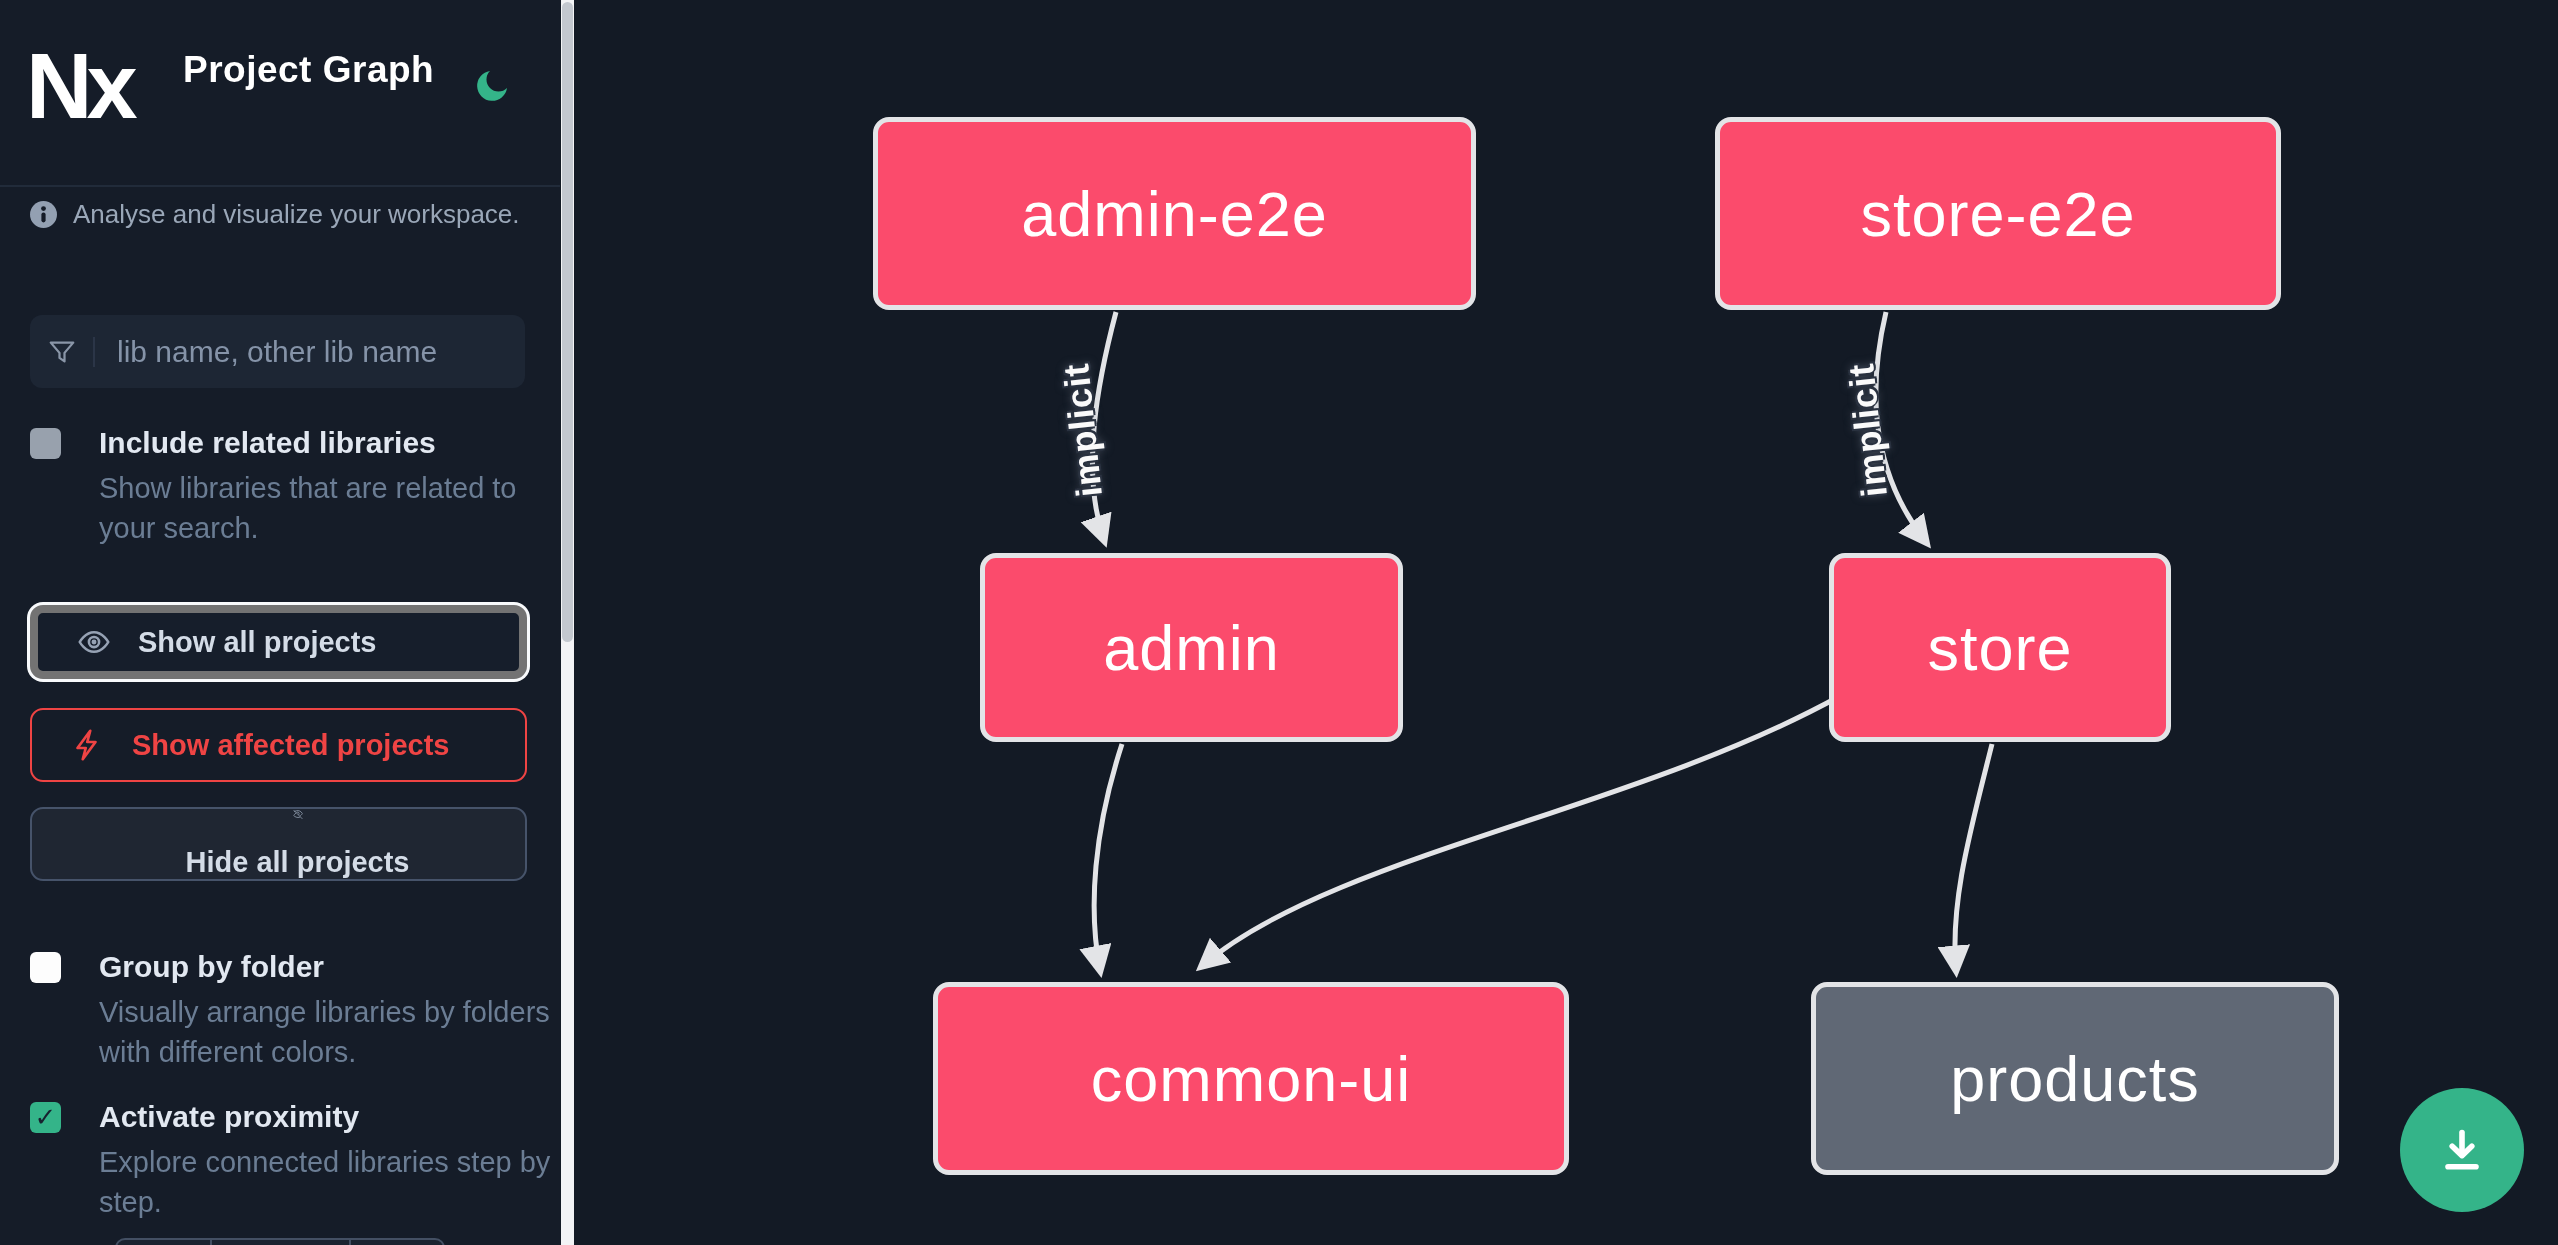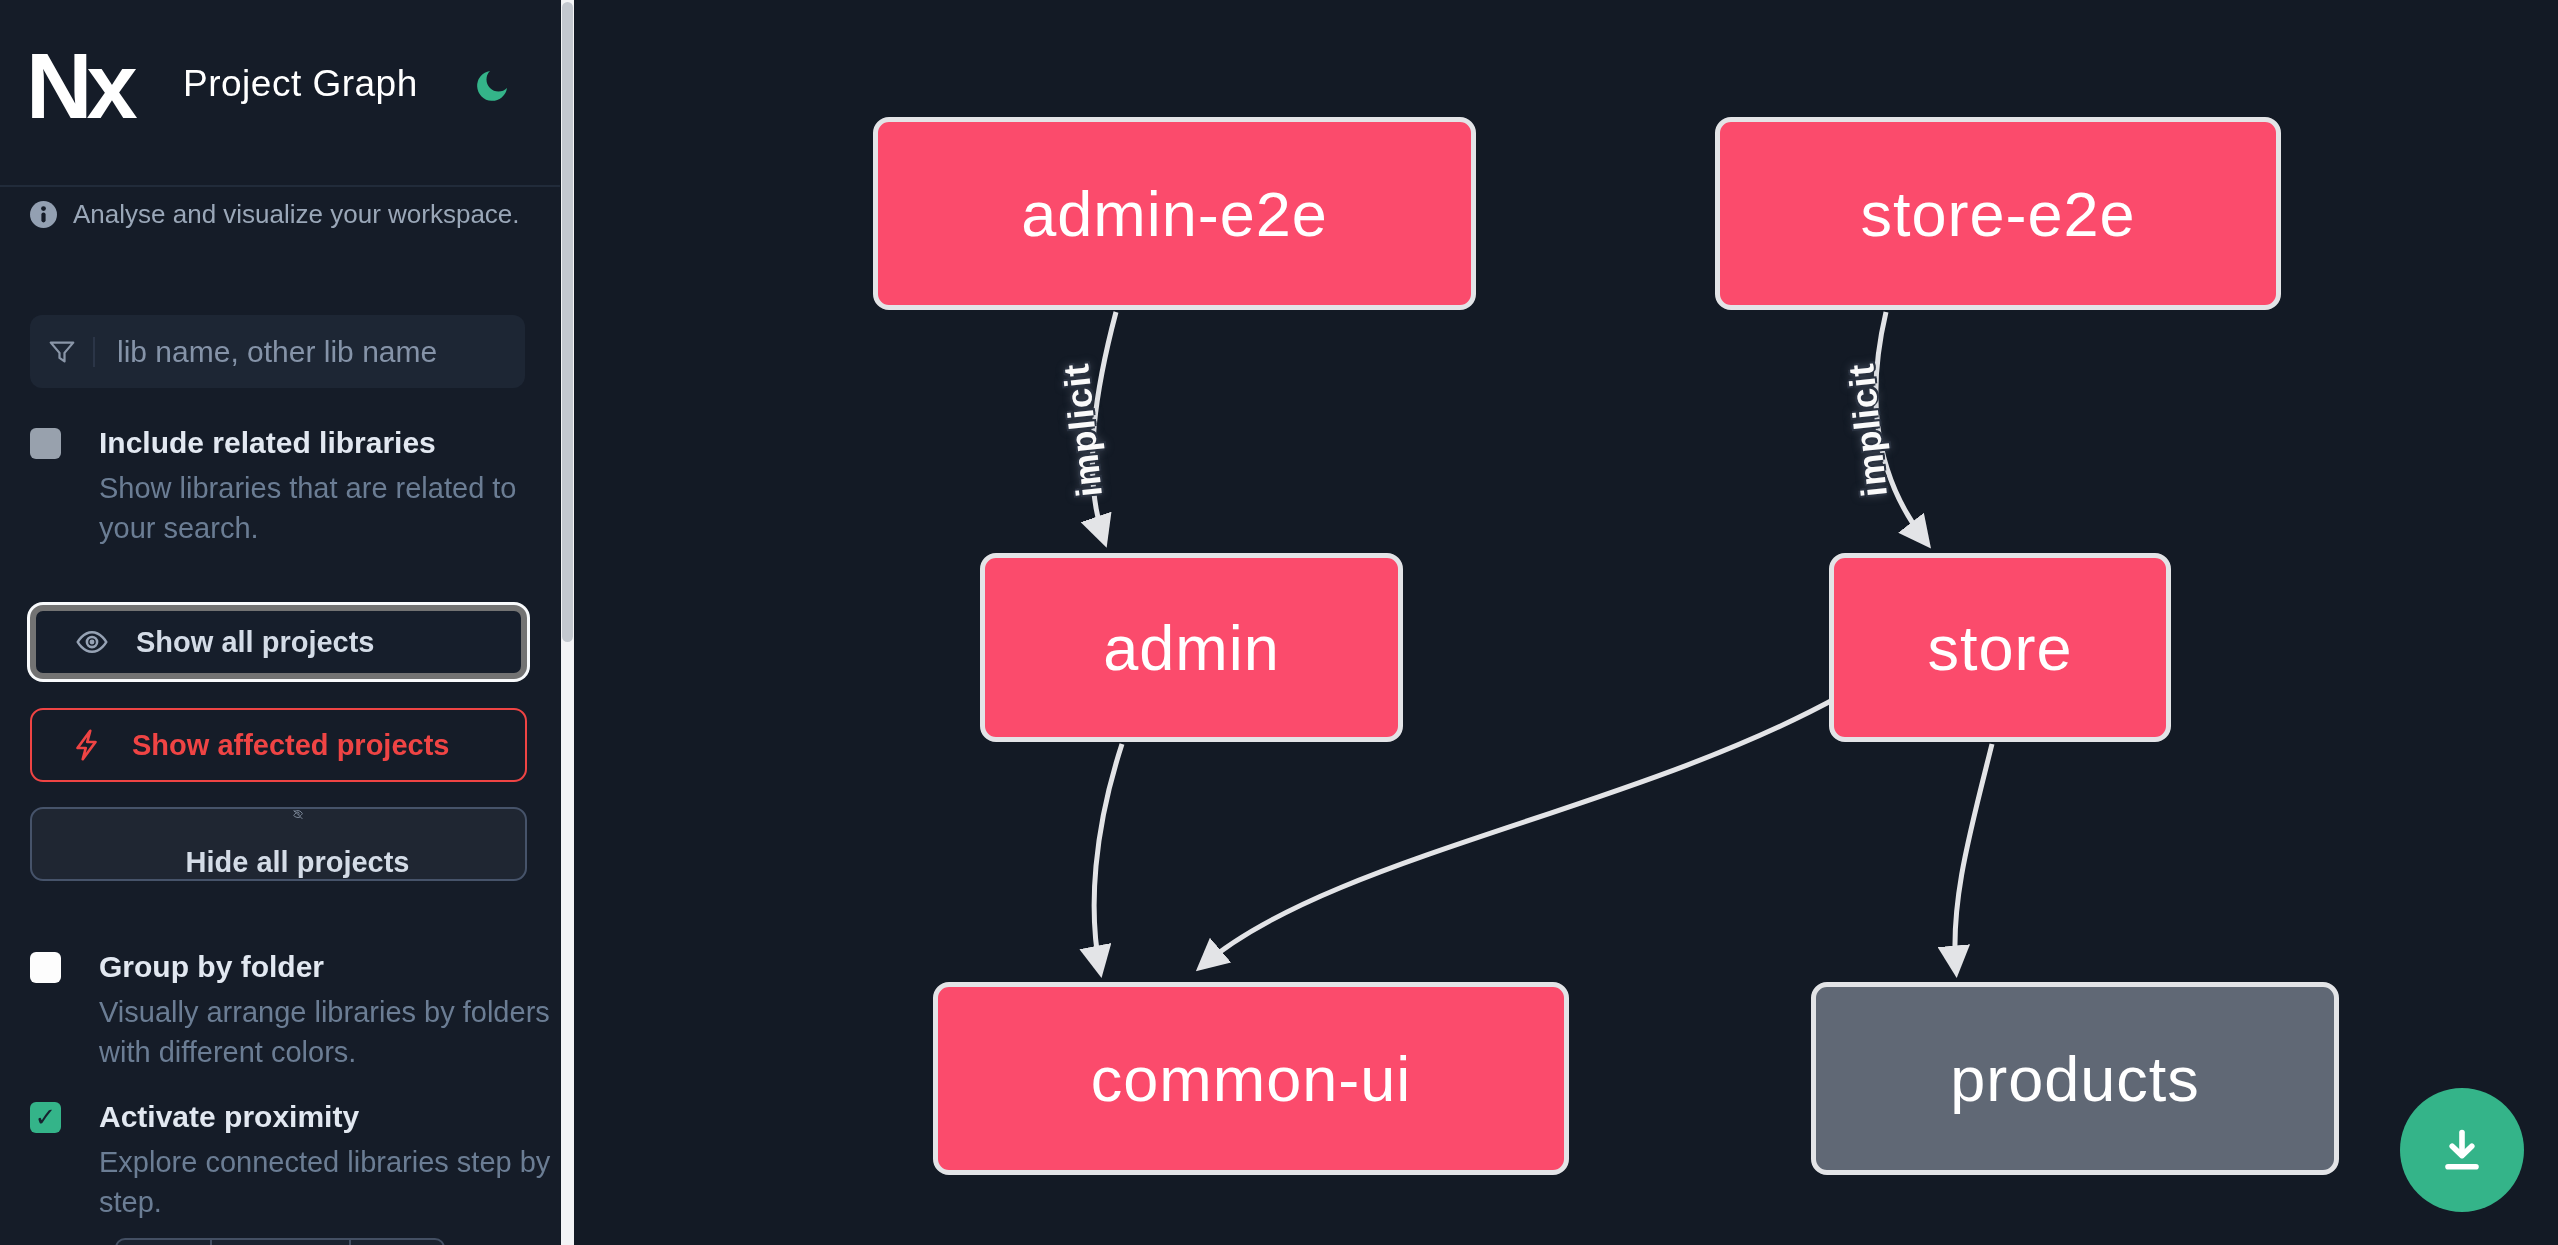--- a/index.html
+++ b/index.html
@@ -16,21 +16,21 @@
   .sb-header {
     position:absolute; left:0; top:0; width:560px; height:187px;
     border-bottom:2px solid #212b3a;
   }
   .logo {
     position:absolute; left:26px; top:36px; width:130px; height:100px;
     color:#fff; font-weight:900; letter-spacing:-6px; display:flex; align-items:center;
   }
   .logo .n { font-size:92px; }
   .app-title {
-    position:absolute; left:183px; top:63px; font-size:37px; font-weight:400; color:#ffffff;
+    position:absolute; left:183px; top:49px; font-size:37px; font-weight:700; color:#ffffff;
     letter-spacing:0.5px;
   }
   .moon { position:absolute; left:472px; top:66px; width:40px; height:40px; cursor:pointer; }
   .info-row { position:absolute; left:30px; top:199px; display:flex; align-items:center; gap:16px; }
   .info-text { font-size:26px; color:#9aa7b8; }
   .search {
     position:absolute; left:30px; top:315px; width:495px; height:73px;
     background:#1d2634; border-radius:12px; display:flex; align-items:center; overflow:hidden;
   }
   .search .funnel-wrap {
@@ -53,21 +53,21 @@
   .toggle-label { display:block; margin-left:69px; font-size:30px; font-weight:600; color:#e2e8f1; cursor:pointer; }
   .toggle-desc  { display:block; margin-left:69px; margin-top:8px; width:452px;
                   font-size:29px; line-height:40px; color:#6b7d94; }
   .sb-btn {
     position:absolute; left:30px; width:497px; height:74px; border-radius:13px;
     display:flex; align-items:center; gap:26px; padding-left:38px; cursor:pointer;
     background:#151c28; border:2px solid #46536a;
   }
   .sb-btn .lbl { font-size:29px; font-weight:600; color:#d4dce7; }
   .btn-show-all {
-    top:605px; background:#161e2b; border:6px solid #737373;
+    top:605px; background:#161e2b; border:8px solid #737373;
     box-shadow:0 0 0 3px #f8fafc;
   }
   .btn-affected { top:708px; border-color:#ef4444; }
   .btn-affected .lbl { color:#ef4444; }
   .btn-hide { top:807px; background:#1f2632; border-color:#46536a;flex-direction:column; }
   .seg-control {
     position:absolute; left:115px; top:1238px; width:330px; height:44px;
     background:#1b2330; border:2px solid #434f63; border-radius:10px;
     display:flex; cursor:pointer;
   }

